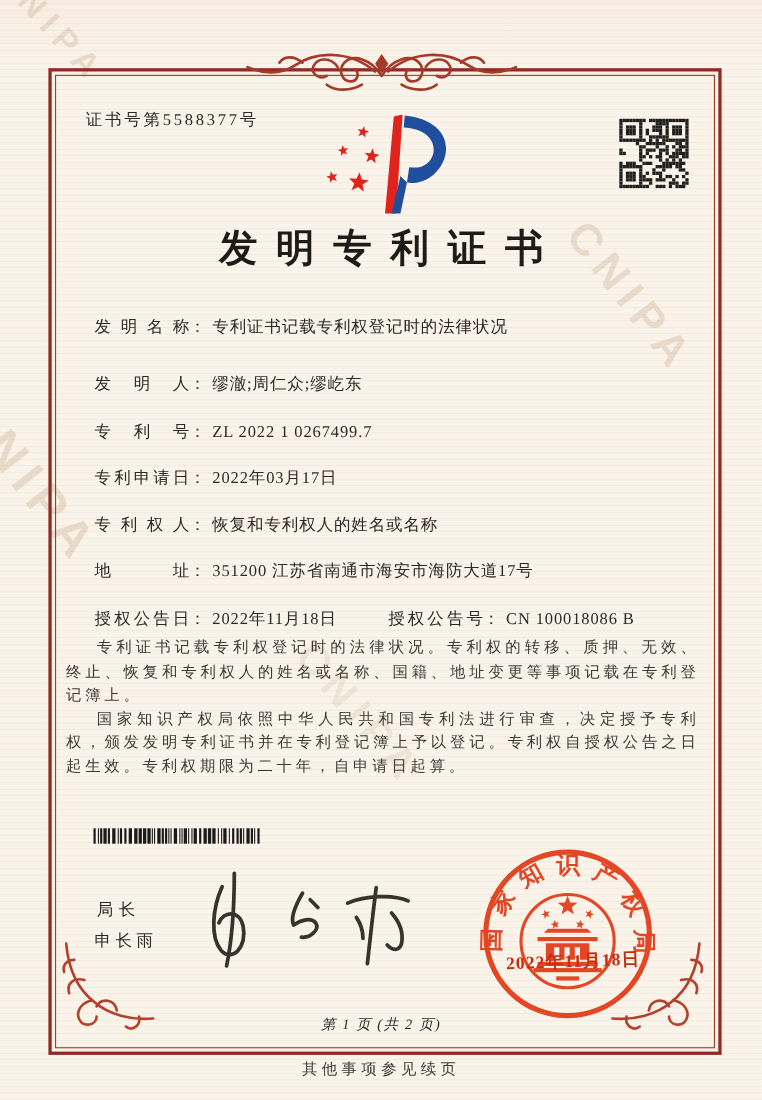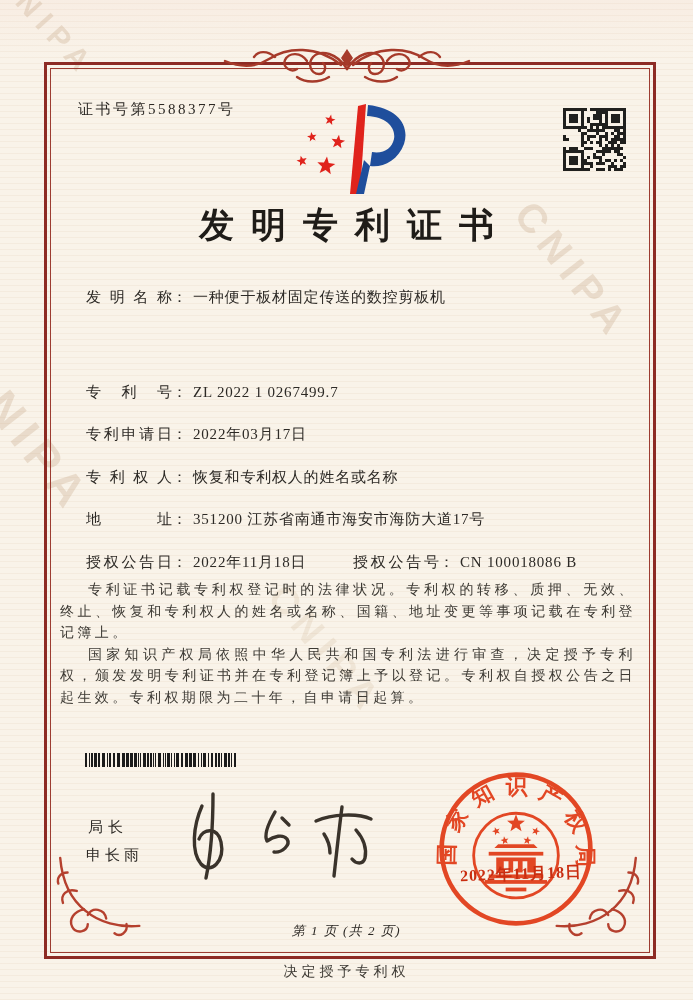--- a/index.html
+++ b/index.html
@@ -371,21 +371,24 @@
       <i style="left:39px;top:60px"></i>
       <i style="left:45px;top:60px"></i>
       <i style="left:51px;top:60px"></i>
       <i style="left:54px;top:60px"></i>
       <i style="left:57px;top:60px"></i>
     </div>
 
   <h1 class="title">发明专利证书</h1>
 
   <div class="row" style="top:288px">
-    <span class="flabel">发明名称</span><span class="colon">：</span><span class="fvalue">一种便于板材固定传送的数控剪板机</span>
+    <span class="flabel">发明名称</span><span class="colon">：</span><span class="fvalue">专利证书记载专利权登记时的法律状况</span>
+  </div>
+  <div class="row" style="top:340px">
+    <span class="flabel">发明人</span><span class="colon">：</span><span class="fvalue">缪澈;周仁众;缪屹东</span>
   </div>
   <div class="row" style="top:383px">
     <span class="flabel">专利号</span><span class="colon">：</span><span class="fvalue">ZL 2022 1 0267499.7</span>
   </div>
   <div class="row" style="top:425px">
     <span class="flabel">专利申请日</span><span class="colon">：</span><span class="fvalue">2022年03月17日</span>
   </div>
   <div class="row" style="top:468px">
     <span class="flabel">专利权人</span><span class="colon">：</span><span class="fvalue">恢复和专利权人的姓名或名称</span>
   </div>
@@ -486,15 +489,15 @@
         <path d="M64,94 h42 v16 h-42 z M72,98 h5 v12 h-5 z M82,98 h5 v12 h-5 z M92,98 h5 v12 h-5 z" fill-rule="evenodd"></path>
         <rect x="56" y="112" width="58" height="4"></rect>
         <rect x="52" y="118" width="66" height="4"></rect>
         <rect x="74" y="126" width="22" height="4"></rect>
       </g>
     </g>
   </svg>
   <div class="seal-date">2022年11月18日</div>
 
   <div class="page-info">第 1 页 (共 2 页)</div>
-  <div class="footer-note">决定授予专利权</div>
+  <div class="footer-note">其他事项参见续页</div>
 
 </div>
 
 </body></html>

